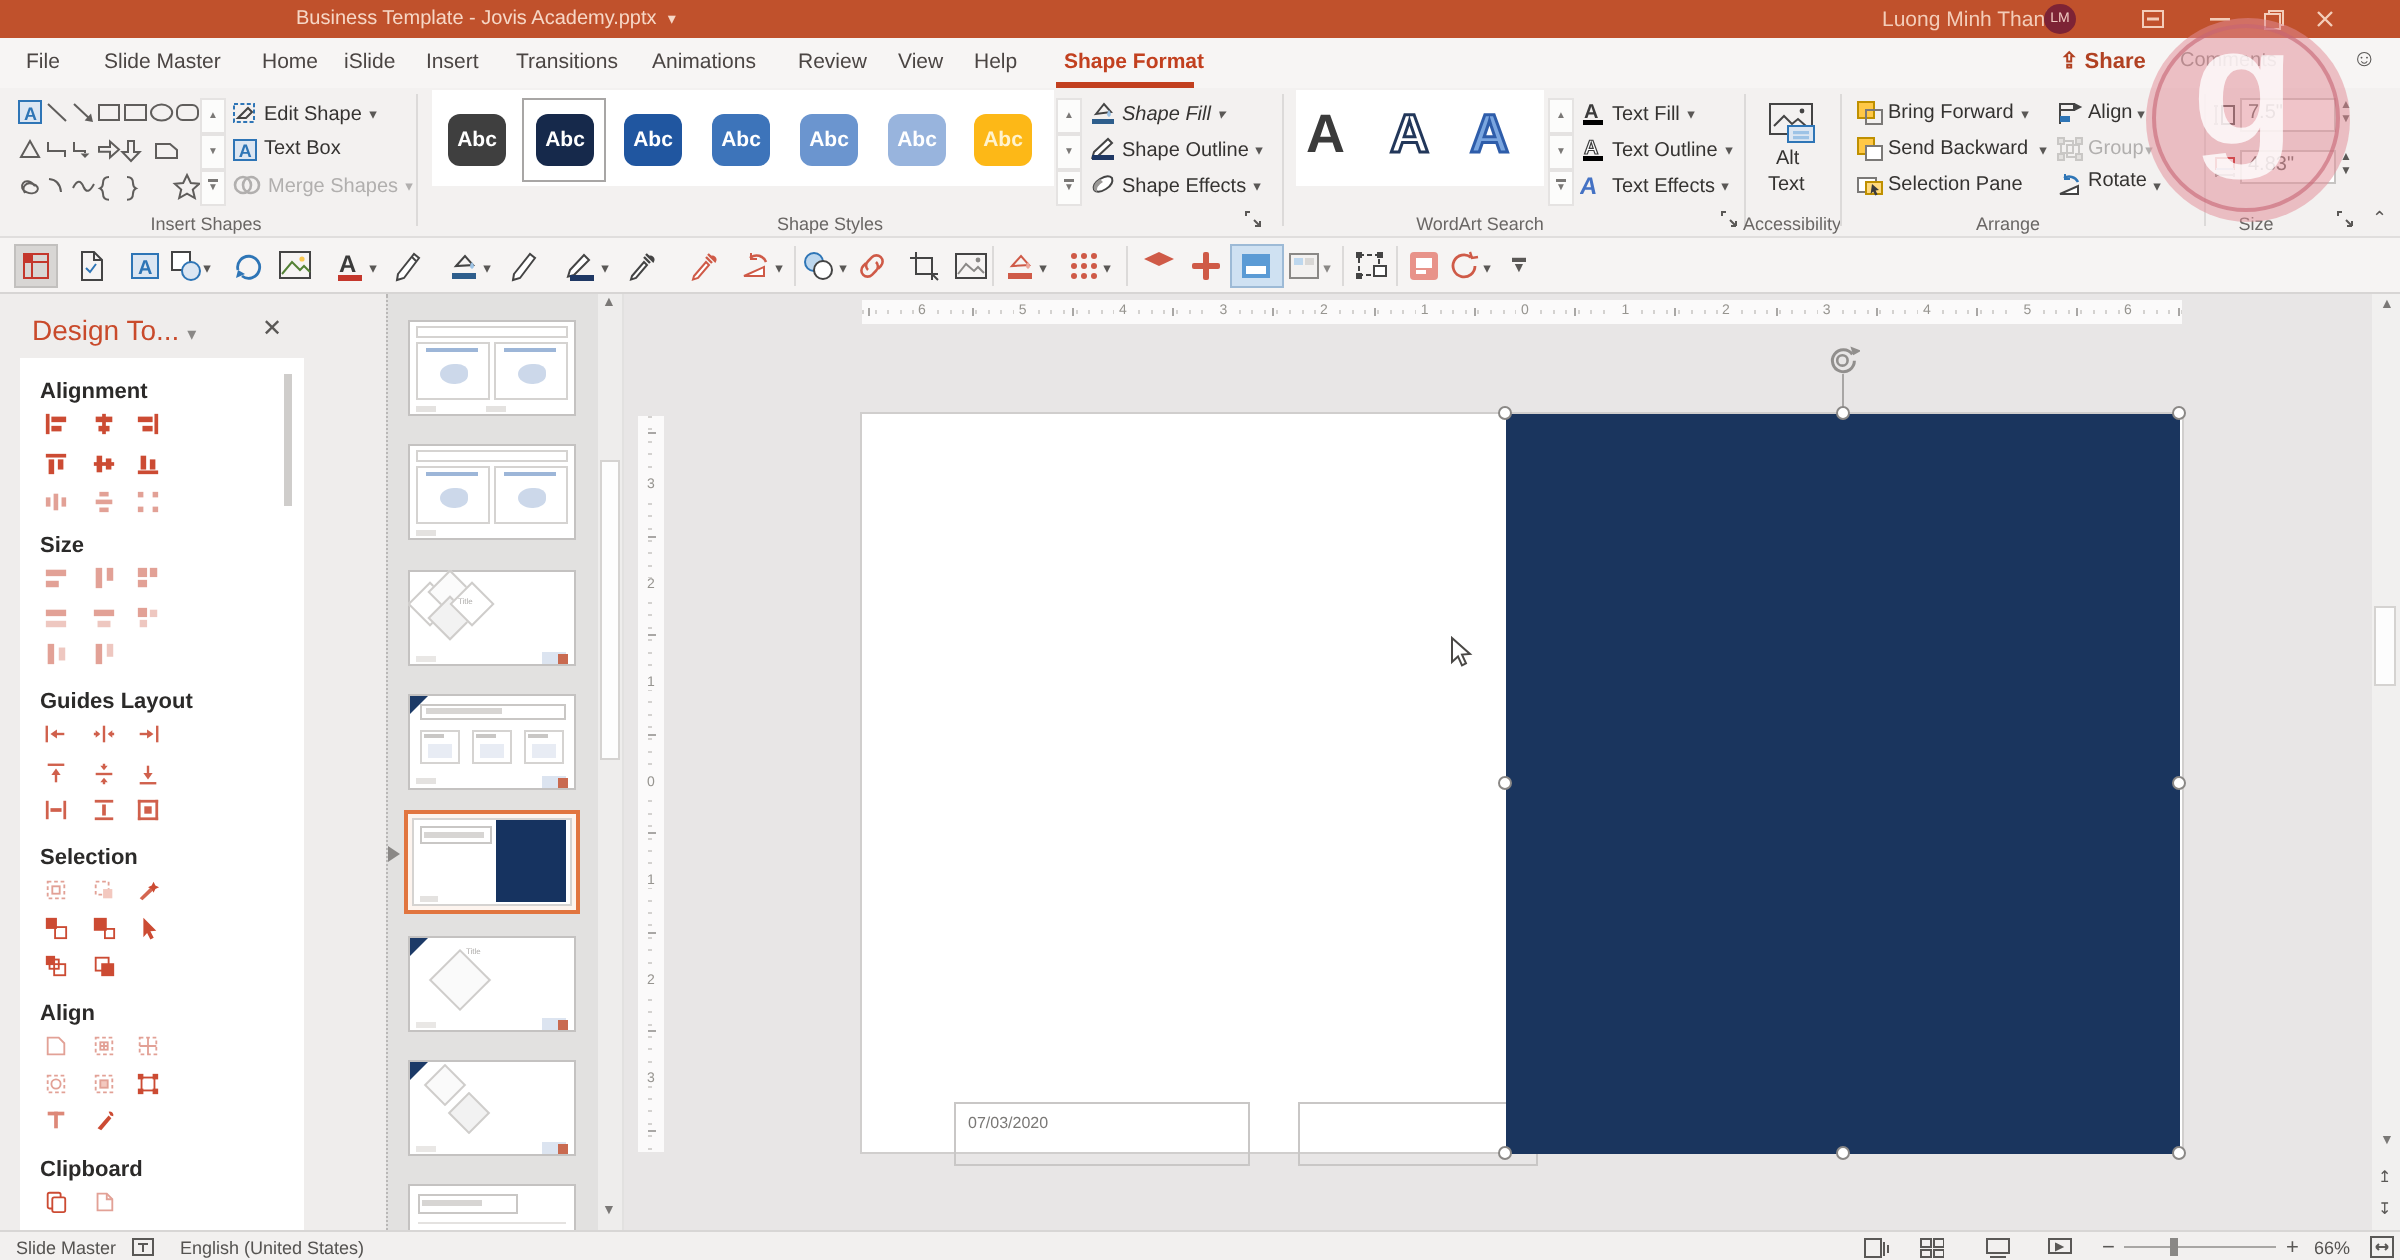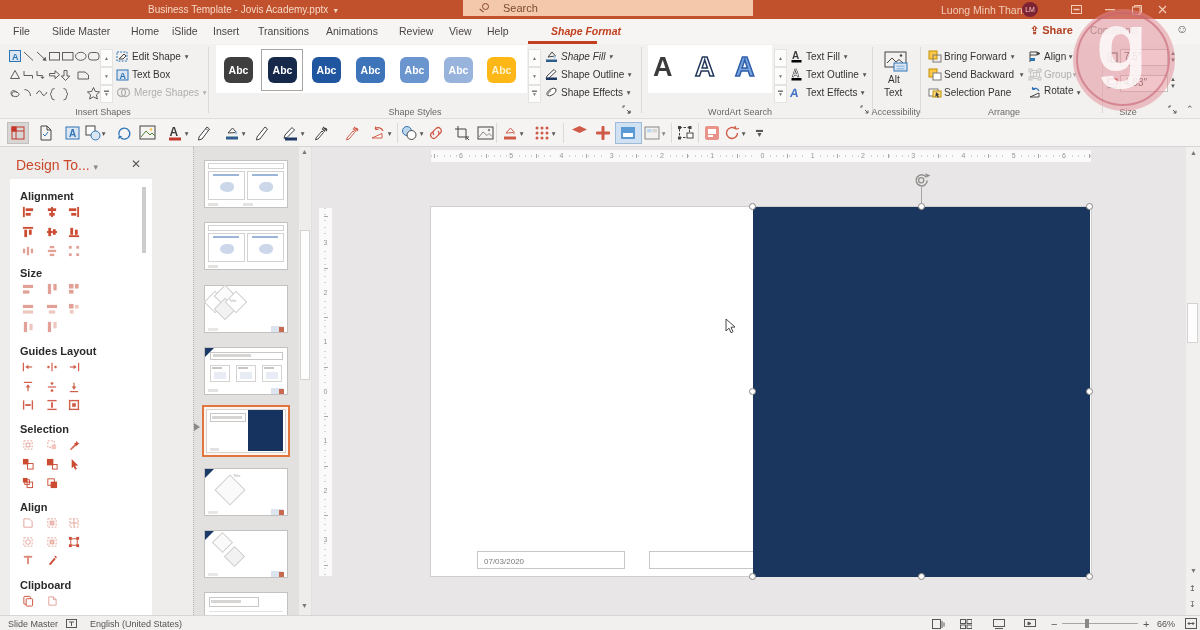--- a/index.html
+++ b/index.html
@@ -53,43 +53,39 @@
 #thumbs { position:absolute; left:193px; top:147px; width:119px; height:468px; background:#e2e1e0; border-left:1px dotted #b9b7b6; }
 .thumb { position:absolute; left:10px; width:84px; height:48px; background:#fff; border:1px solid #c4c2c1; }
 
 
 #canvas { position:absolute; left:312px; top:147px; width:874px; height:468px; background:#e8e6e6; }
 #hruler { position:absolute; left:119px; top:3px; width:660px; height:12px; background:#fbfafa; font-size:7px; color:#96948f; }
 #vruler { position:absolute; left:7px; top:61px; width:13px; height:368px; background:#fbfafa; font-size:7px; color:#96948f; }
 #slide { position:absolute; left:119px; top:60px; width:660px; height:369px; background:#fff; outline:1px solid #d0cecd; }
 #titleph { position:absolute; left:46px; top:19px; width:432px; height:71px; border:1px solid #c9c7c6; }
 #titleph .t { position:absolute; left:7px; top:17px; font-size:27.5px; color:#5a5858; white-space:nowrap; }
-.ftr { position:absolute; top:344px; height:18px; border:1px solid #c9c7c6; }
+.ftr { position:absolute; top:344px; height:32px; border:1px solid #c9c7c6; }
 #navyrect { position:absolute; left:322px; top:0px; width:337px; height:370px; background:#1a355e; }
 .hdl { position:absolute; width:7px; height:7px; background:#fff; border:1px solid #8a8886; border-radius:50%; }
 
 
 #vscroll { position:absolute; left:1186px; top:147px; width:14px; height:468px; background:#f1f0ef; }
 
 
 #statusbar { position:absolute; left:0; top:615px; width:1200px; height:15px; background:#f2f0ef; border-top:1px solid #d8d6d5; font-size:9px; color:#555351; }
 
 
 #wm { position:absolute; left:1073px; top:9px; width:102px; height:102px; border-radius:50%; background:rgba(226,142,152,0.52); z-index:50; }
 </style>
 </head>
 <body>
 <div id="app">
 
   <div id="titlebar">
     <span class="ttl">Business Template - Jovis Academy.pptx&nbsp; <span style="font-size:8px;">▾</span></span>
-    <div id="searchbox">
-        <div class="mag"></div>
-        <span class="stx">Search</span>
-      </div>
     <span class="tbtxt" style="left:941px;">Luong Minh Thanh</span>
     <span class="winbtn" style="left:1022px; top:2px; width:16px; height:15px; background:#7d2335; border-radius:50%; font-size:7px; line-height:15px; color:#f0c9c0;">LM</span>
     <svg class="abs" style="left:1071px; top:5px;" width="11" height="9" viewBox="0 0 11 9" fill="none" stroke="#f3cdb9">
         <rect x="0.5" y="0.5" width="10" height="8"></rect>
         <path d="M2.5 4.5 h6" stroke-width="1.5"></path>
       </svg>
     <svg class="abs" style="left:1105px; top:9px;" width="10" height="2">
         <rect width="10" height="1.3" fill="#f3cdb9"></rect>
       </svg>
     <svg class="abs" style="left:1132px; top:5px;" width="10" height="10" viewBox="0 0 10 10" fill="none" stroke="#f3cdb9">
@@ -105,21 +101,21 @@
     <span class="tab" style="left:13px;">File</span>
     <span class="tab" style="left:52px;">Slide Master</span>
     <span class="tab" style="left:131px;">Home</span>
     <span class="tab" style="left:172px;">iSlide</span>
     <span class="tab" style="left:213px;">Insert</span>
     <span class="tab" style="left:258px;">Transitions</span>
     <span class="tab" style="left:326px;">Animations</span>
     <span class="tab" style="left:399px;">Review</span>
     <span class="tab" style="left:449px;">View</span>
     <span class="tab" style="left:487px;">Help</span>
-    <span class="tab sel" style="left:551px;font-style:italic;">Shape Format</span>
+    <span class="tab sel" style="left:532px;">Shape Format</span>
     <div id="tabunderline"></div>
     <span style="position:absolute; left:1030px; top:5px; font-size:11px; color:#b14122; font-weight:bold;">⇪ Share</span>
       <span style="position:absolute; left:1090px; top:6px; font-size:10px; color:#8a8886;">Comments</span>
     <span style="position:absolute; left:1176px; top:3px; font-size:12px; color:#5a5856;">☺</span>
   </div>
 
   <div id="ribbon">
 
     <svg class="abs" style="left:8px; top:5px;" width="92" height="54" viewBox="0 0 92 54" fill="none" stroke="#5f5d5b" stroke-width="1">
 

